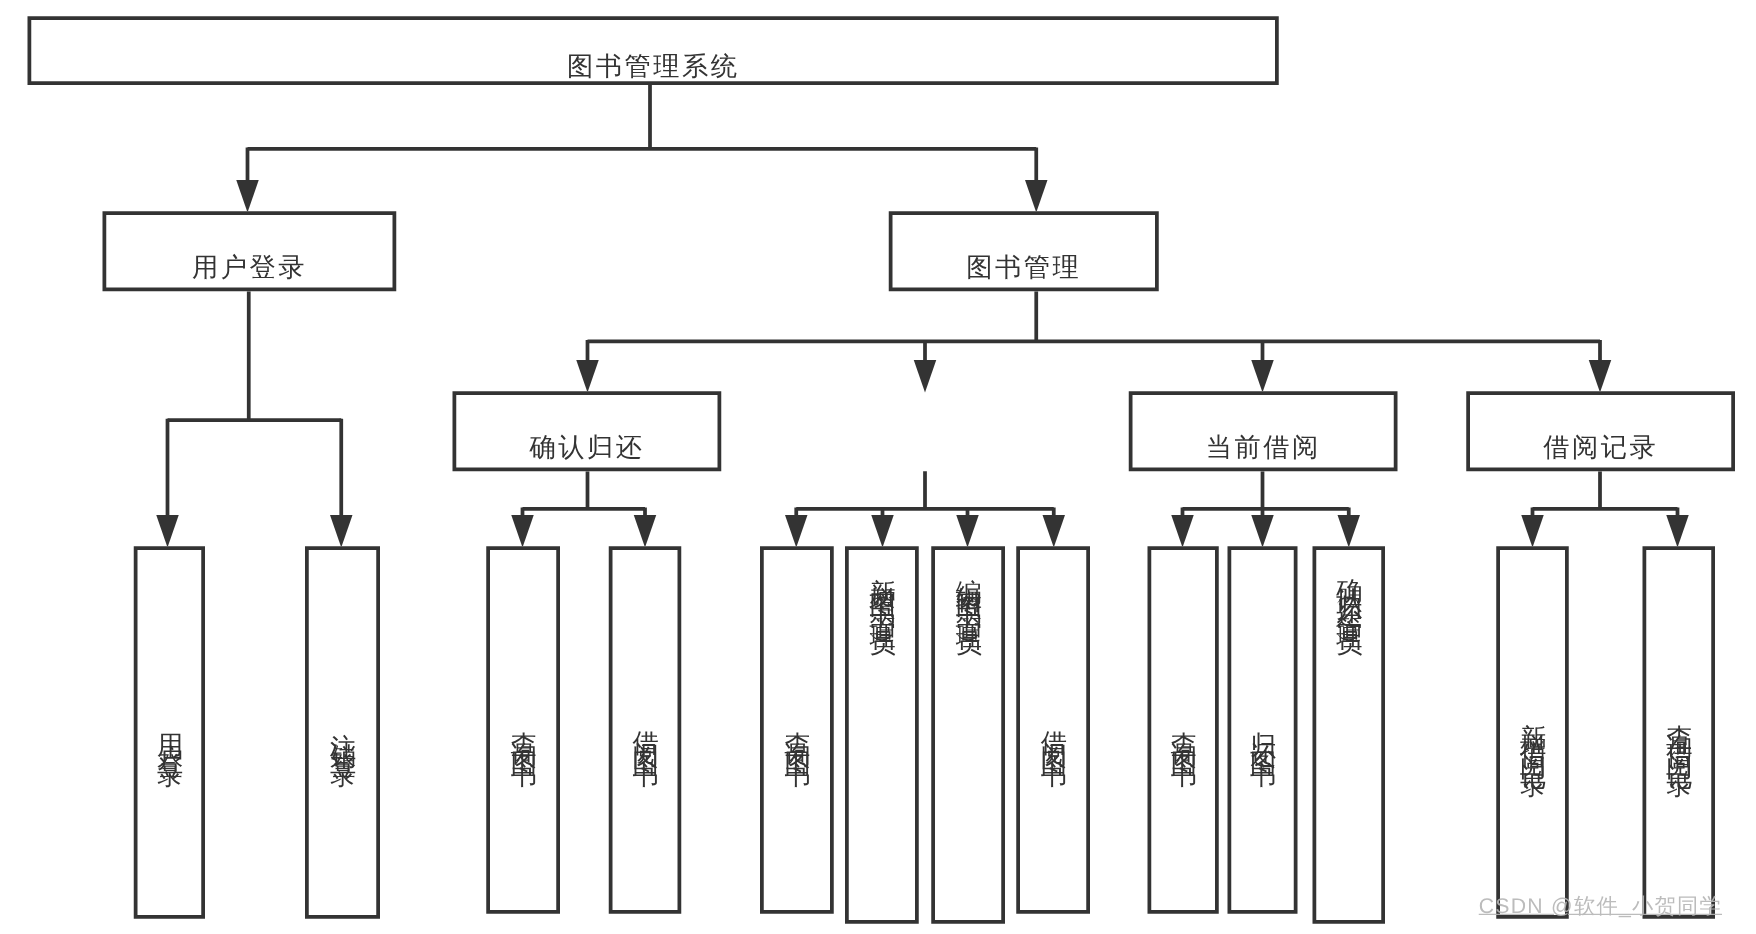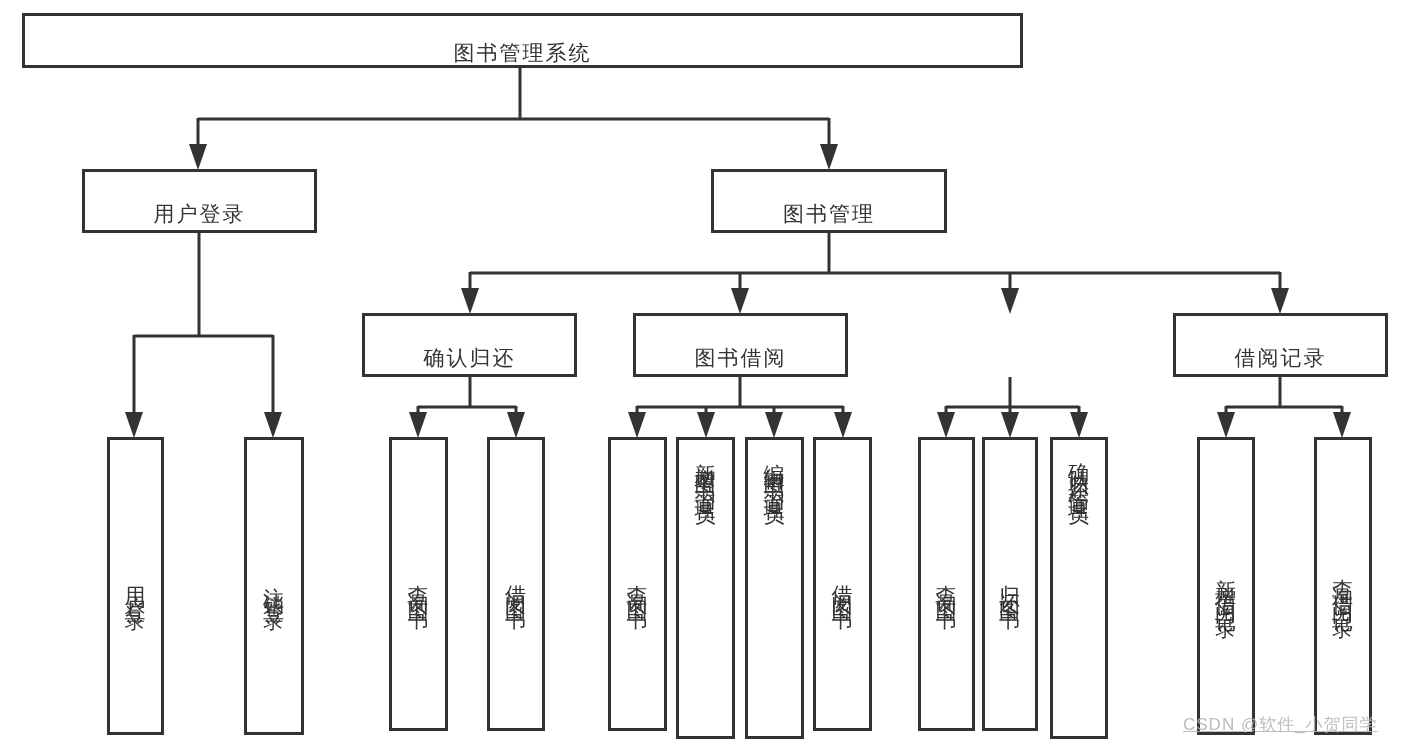--- a/index.html
+++ b/index.html
@@ -136,29 +136,29 @@
     </g>
   </svg>
 
   <div class="box" style="left:22px; top:13px; width:1001px; height:55px;">
     <span class="hlabel">图书管理系统</span>
   </div>
 
   <div class="box" style="left:82px; top:169px; width:235px; height:64px;">
     <span class="hlabel">用户登录</span>
   </div>
-  <div class="box" style="left:711px; top:169px; width:236px; height:64px;">
+  <div class="box" style="left:711px; top:169px; width:216px; height:64px;">
     <span class="hlabel">图书管理</span>
   </div>
 
   <div class="box" style="left:362px; top:313px; width:215px; height:64px;">
     <span class="hlabel">确认归还</span>
   </div>
-  <div class="box" style="left:633px; top:313px; width:215px; height:64px;">
-    <span class="hlabel">图书借阅</span>
+  <div class="box" style="left:903px; top:313px; width:215px; height:64px;">
+    <span class="hlabel">当前借阅</span>
   </div>
   <div class="box" style="left:1173px; top:313px; width:215px; height:64px;">
     <span class="hlabel">借阅记录</span>
   </div>
 
   <div class="box leaf" style="left:107px; top:437px; width:57px; height:298px;">
     <span>用户登录</span>
   </div>
   <div class="box leaf" style="left:244px; top:437px; width:60px; height:298px;">
     <span>注销登录</span>

